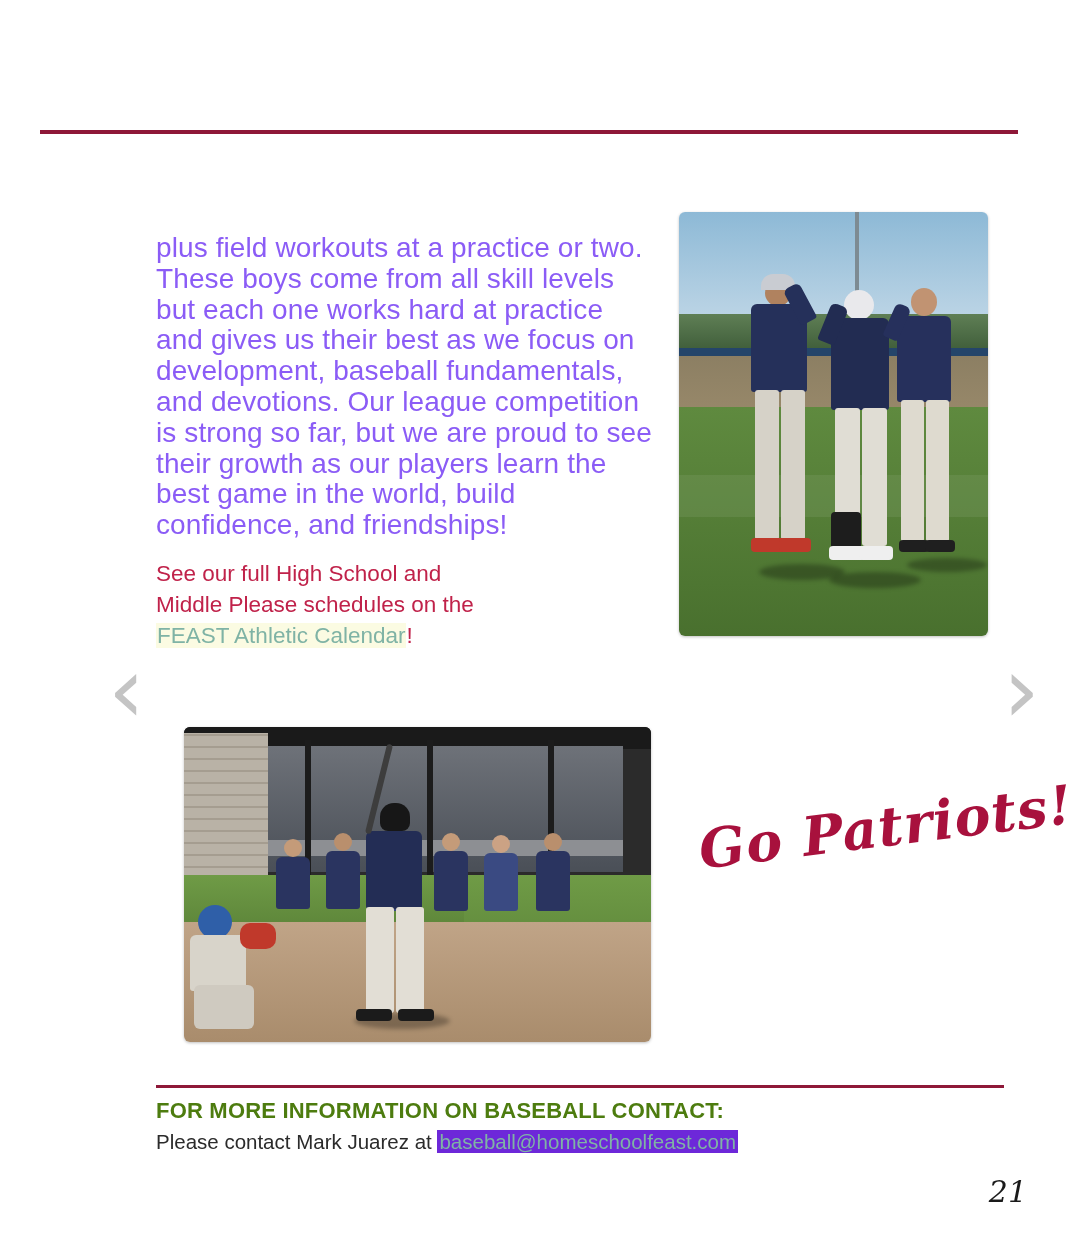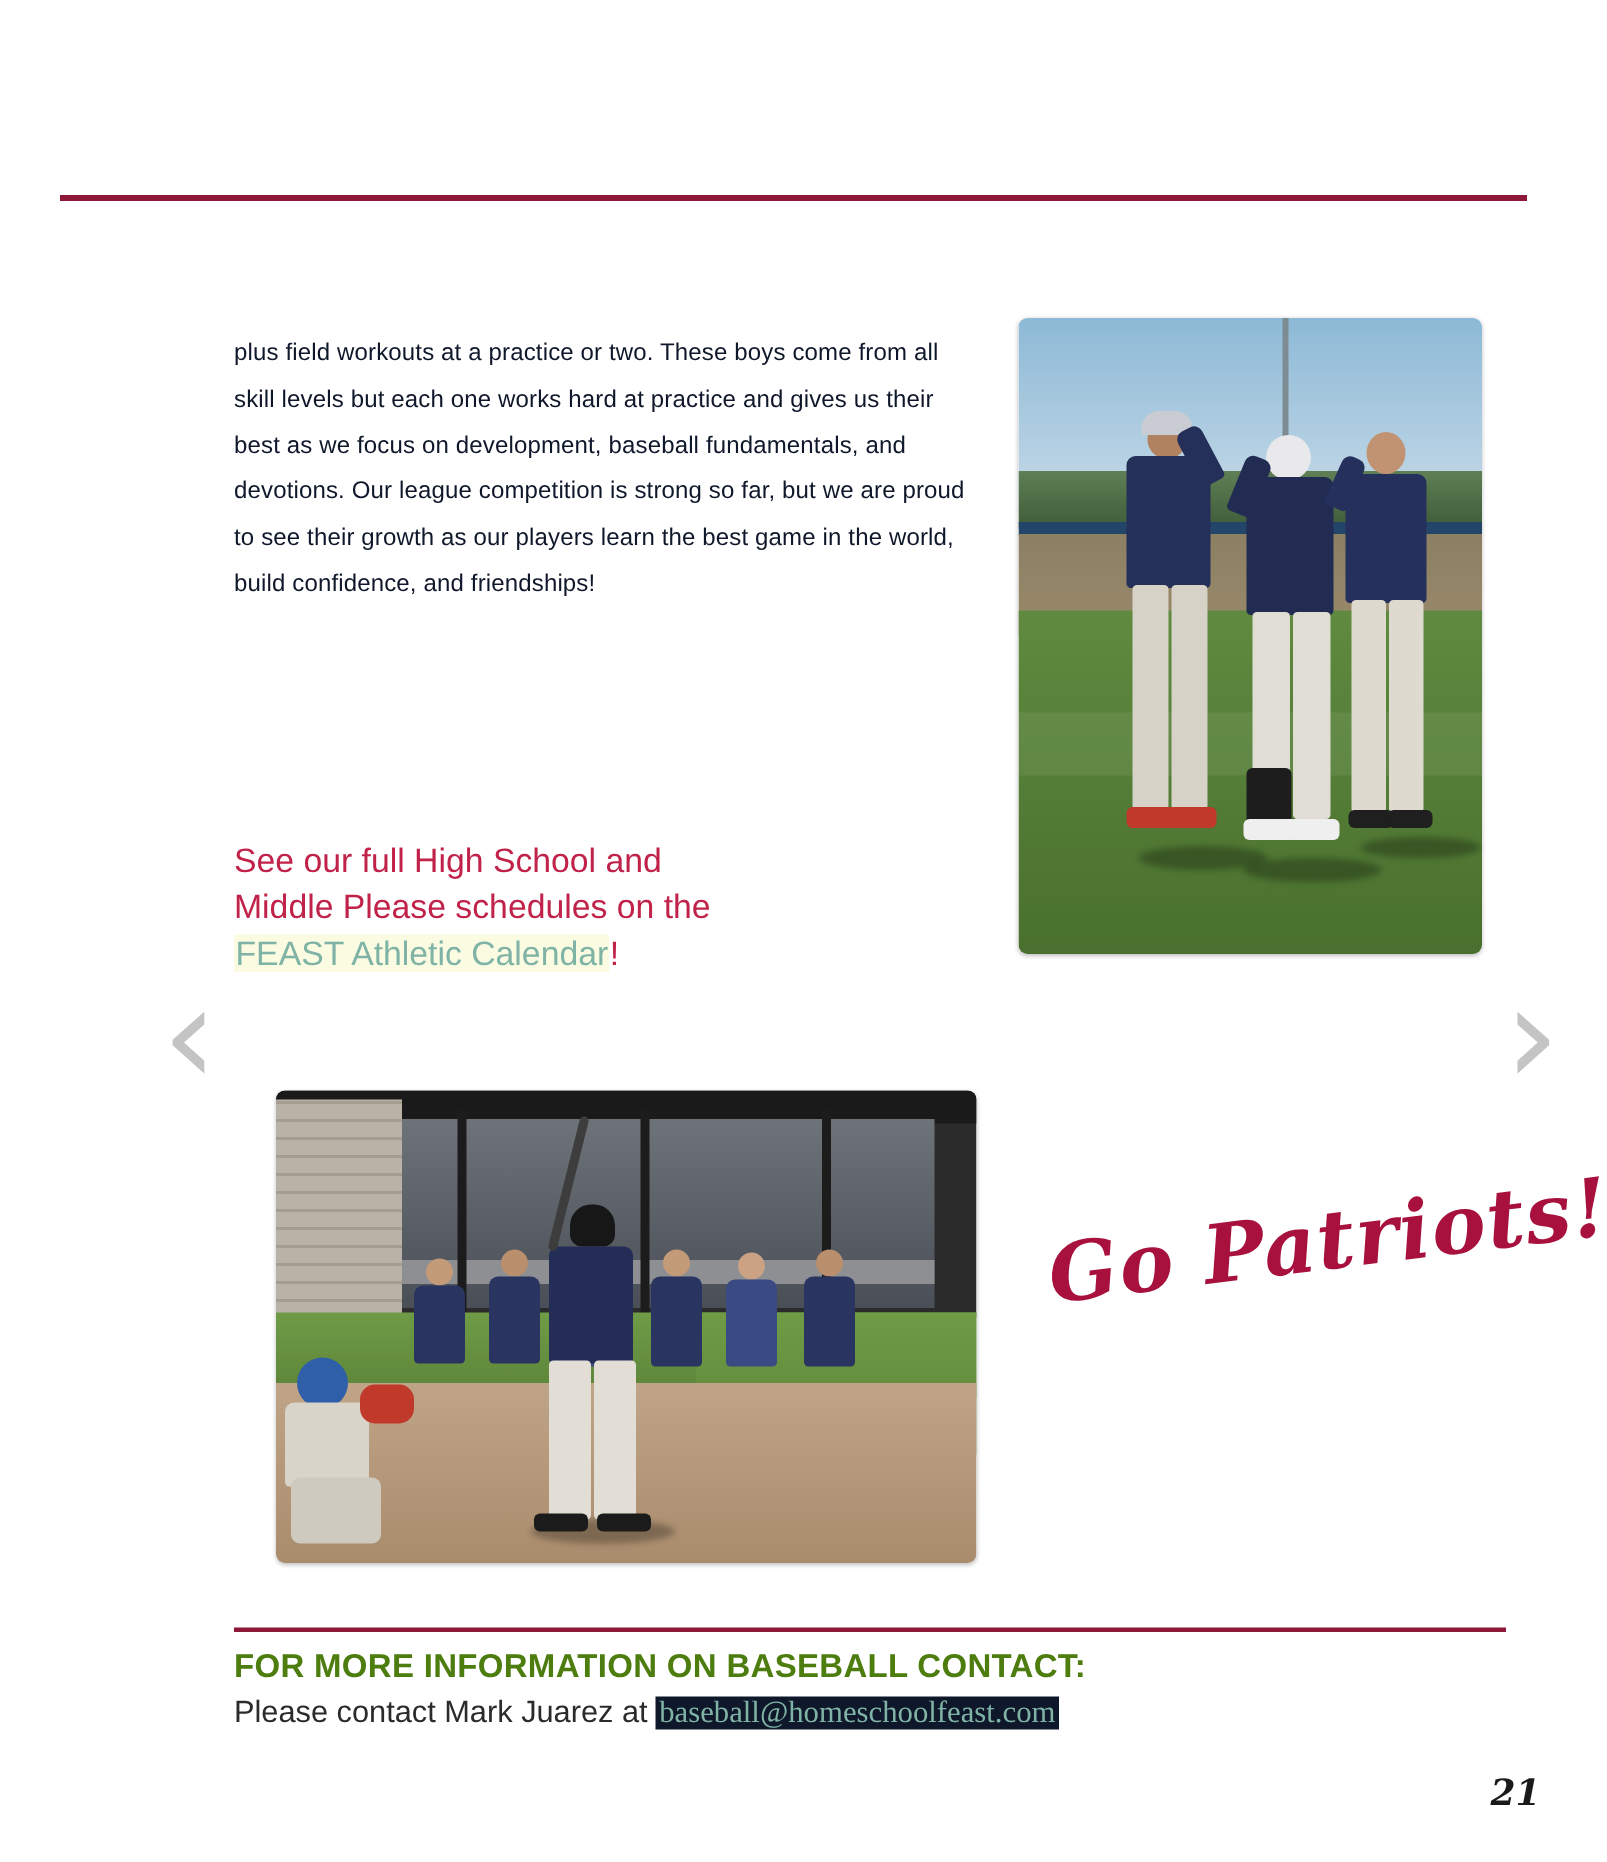--- a/index.html
+++ b/index.html
@@ -24,23 +24,23 @@
     height: 4px;
     background: #8e1838;
   }
 
   
   .body-copy {
     position: absolute;
     left: 156px;
     top: 205px;
     width: 500px;
-    font-size: 16px;
+    font-size: 28px;
     line-height: 30.8px;
-    color: #0f172a;
+    color: #8b5cf6;
     letter-spacing: 0.1px;
   }
 
   
   .schedule-note {
     position: absolute;
     left: 156px;
     top: 558px;
     width: 500px;
     text-align: left;
@@ -203,34 +203,33 @@
   }
   .contact-line {
     position: absolute;
     left: 156px;
     top: 1130px;
     font-size: 20.5px;
     color: #2b2b2b;
   }
   .contact-line .email {
     color: #7fb3a5;
-    background: #0f172a;
+    background: #6d28d9;
     padding: 0 2px;
-    font-family: Liberation Serif, serif;
   }
 
   
   .page-number {
     position: absolute;
     right: 44px;
     bottom: 32px;
     font-family: "DejaVu Serif", serif;
     font-style: italic;
-    font-weight: 700;
-    font-size: 24px;
+    font-weight: 400;
+    font-size: 30px;
     color: #1a1a1a;
   }
 </style>
 </head>
 <body>
 
 <div class="top-rule"></div>
 
 <p class="body-copy">plus field workouts at a practice or two. These boys come from all skill levels but each one works hard at practice and gives us their best as we focus on development, baseball fundamentals, and devotions. Our league competition is strong so far, but we are proud to see their growth as our players learn the best game in the world, build confidence, and friendships!</p>
 

